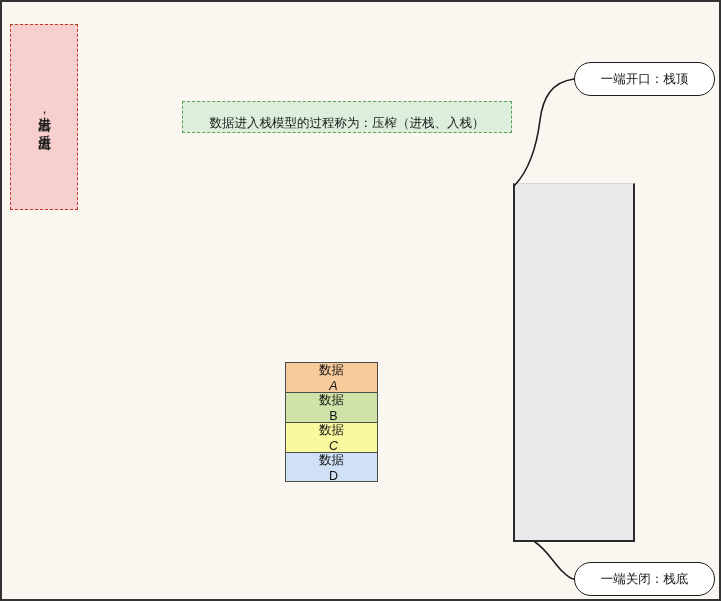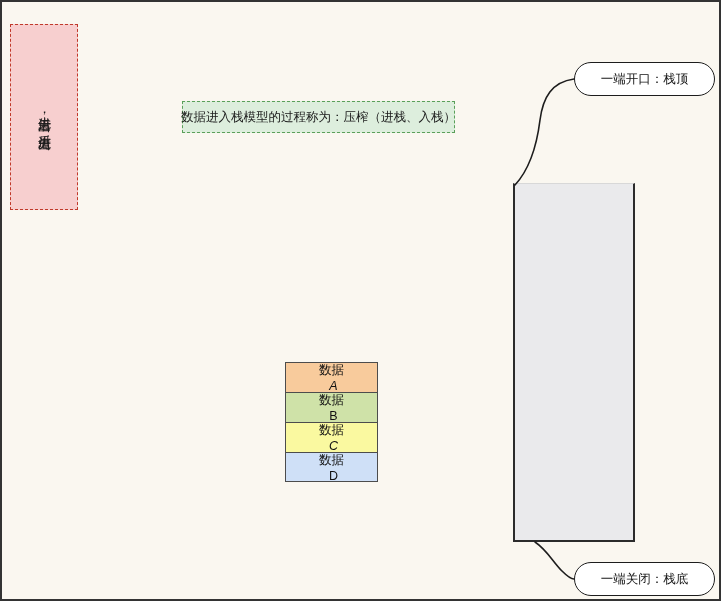--- a/index.html
+++ b/index.html
@@ -40,27 +40,27 @@
     color: #1a1a1a;
     letter-spacing: 1px;
     white-space: nowrap;
   }
 
   
   #push-info {
     position: absolute;
     left: 180px;
     top: 99px;
-    width: 273px;
+    width: 330px;
     height: 32px;
     background: #ddeedd;
     border: 1px dashed #5aa05a;
     box-sizing: border-box;
     display: flex;
-    align-items: center;
+    align-items: flex-end;
     justify-content: center;
   }
   #push-info .itext {
     font-size: 12.5px;
     color: #1a1a1a;
     white-space: nowrap;
   }
 
   
   #data-stack {

